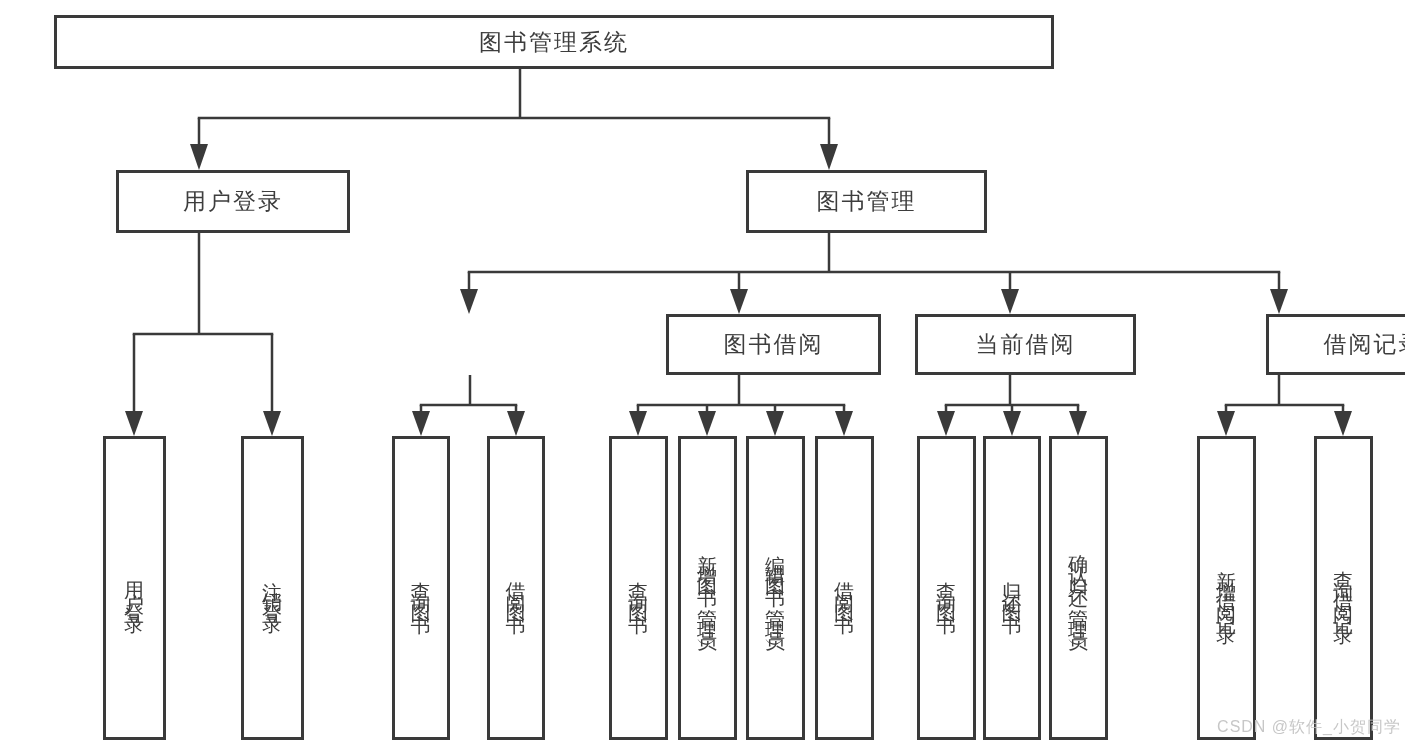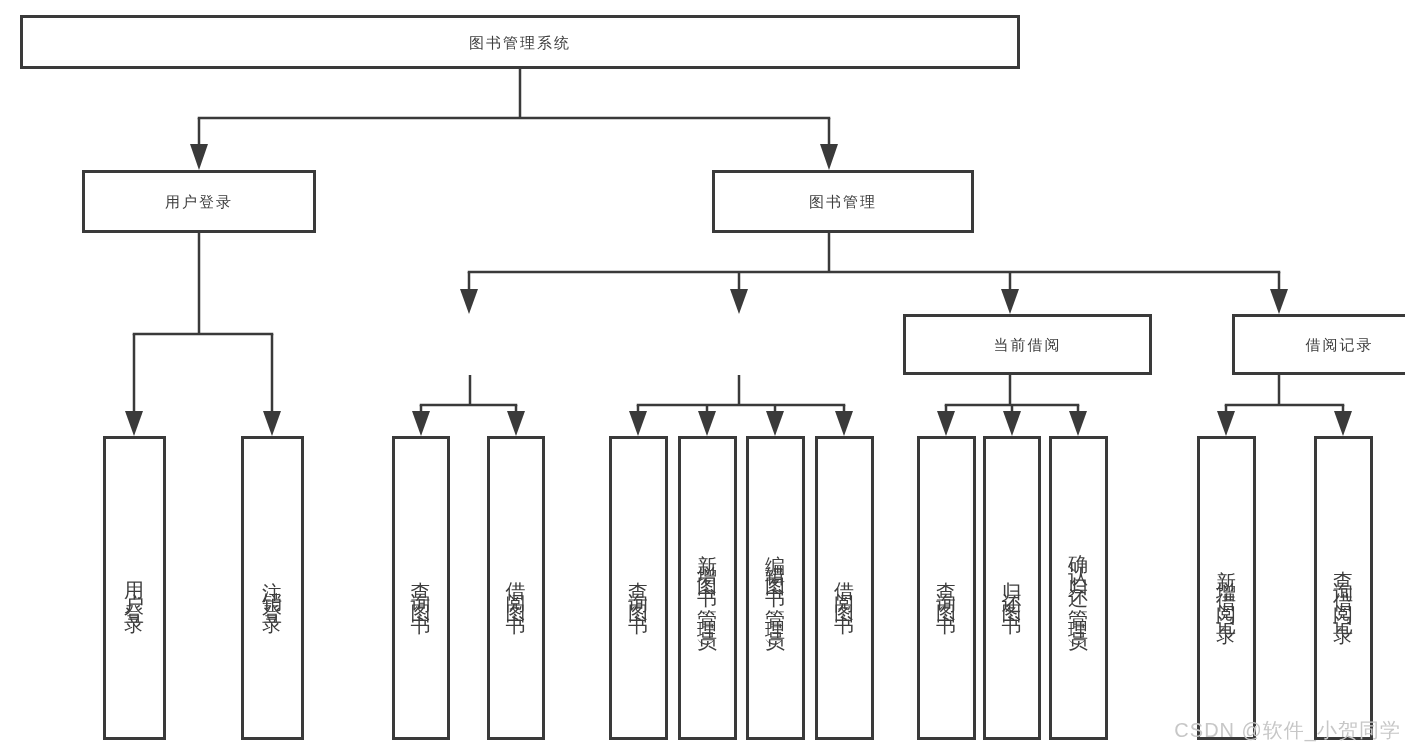--- a/index.html
+++ b/index.html
@@ -17,35 +17,36 @@
     border:3px solid #3a3a3a;
     background:#ffffff;
     display:flex;
     align-items:center;
     justify-content:center;
     color:#3d3d3d;
     z-index:2;
     text-align:center;
   }
   .hbox{
-    font-size:15px;
+    font-size:23px;
     letter-spacing:2px;
     line-height:1;
+    margin-left:34px;
   }
   .vbox{
     writing-mode:vertical-lr;
     font-size:20px;
     letter-spacing:11px;
     line-height:1;
   }
   #watermark{
     position:absolute;
     right:4px;
     top:717px;
-    font-size:20px;
+    font-size:16px;
     letter-spacing:1px;
     color:#c7c7c7;
     z-index:3;
     white-space:nowrap;
   }
 </style>
 </head>
 <body>
 
 <div id="canvas">
@@ -115,23 +116,24 @@
       <polygon points="1003,411 1021,411 1012,436"></polygon>
       <polygon points="1069,411 1087,411 1078,436"></polygon>
       <polygon points="1217,411 1235,411 1226,436"></polygon>
       <polygon points="1334,411 1352,411 1343,436"></polygon>
     </g>
   </svg>
 
   <div class="box hbox" style="left:20px;top:15px;width:1000px;height:54px">图书管理系统</div>
 
   <div class="box hbox" style="left:82px;top:170px;width:234px;height:63px">用户登录</div>
-  <div class="box hbox" style="left:712px;top:170px;width:262px;height:63px">图书管理</div>
+  <div class="box hbox" style="left:712px;top:170px;width:241px;height:63px">图书管理</div>
 
-  <div class="box hbox" style="left:903px;top:314px;width:249px;height:61px">当前借阅</div>
+  <div class="box hbox" style="left:632px;top:314px;width:215px;height:61px">图书借阅</div>
+  <div class="box hbox" style="left:881px;top:314px;width:221px;height:61px">当前借阅</div>
   <div class="box hbox" style="left:1232px;top:314px;width:215px;height:61px">借阅记录</div>
 
   <div class="box vbox" style="left:103px;top:436px;width:63px;height:304px">用户登录</div>
   <div class="box vbox" style="left:241px;top:436px;width:63px;height:304px">注销登录</div>
 
   <div class="box vbox" style="left:392px;top:436px;width:58px;height:304px">查询图书</div>
   <div class="box vbox" style="left:487px;top:436px;width:58px;height:304px">借阅图书</div>
 
   <div class="box vbox" style="left:609px;top:436px;width:59px;height:304px">查询图书</div>
   <div class="box vbox" style="left:678px;top:436px;width:59px;height:304px">新增图书（管理员）</div>

